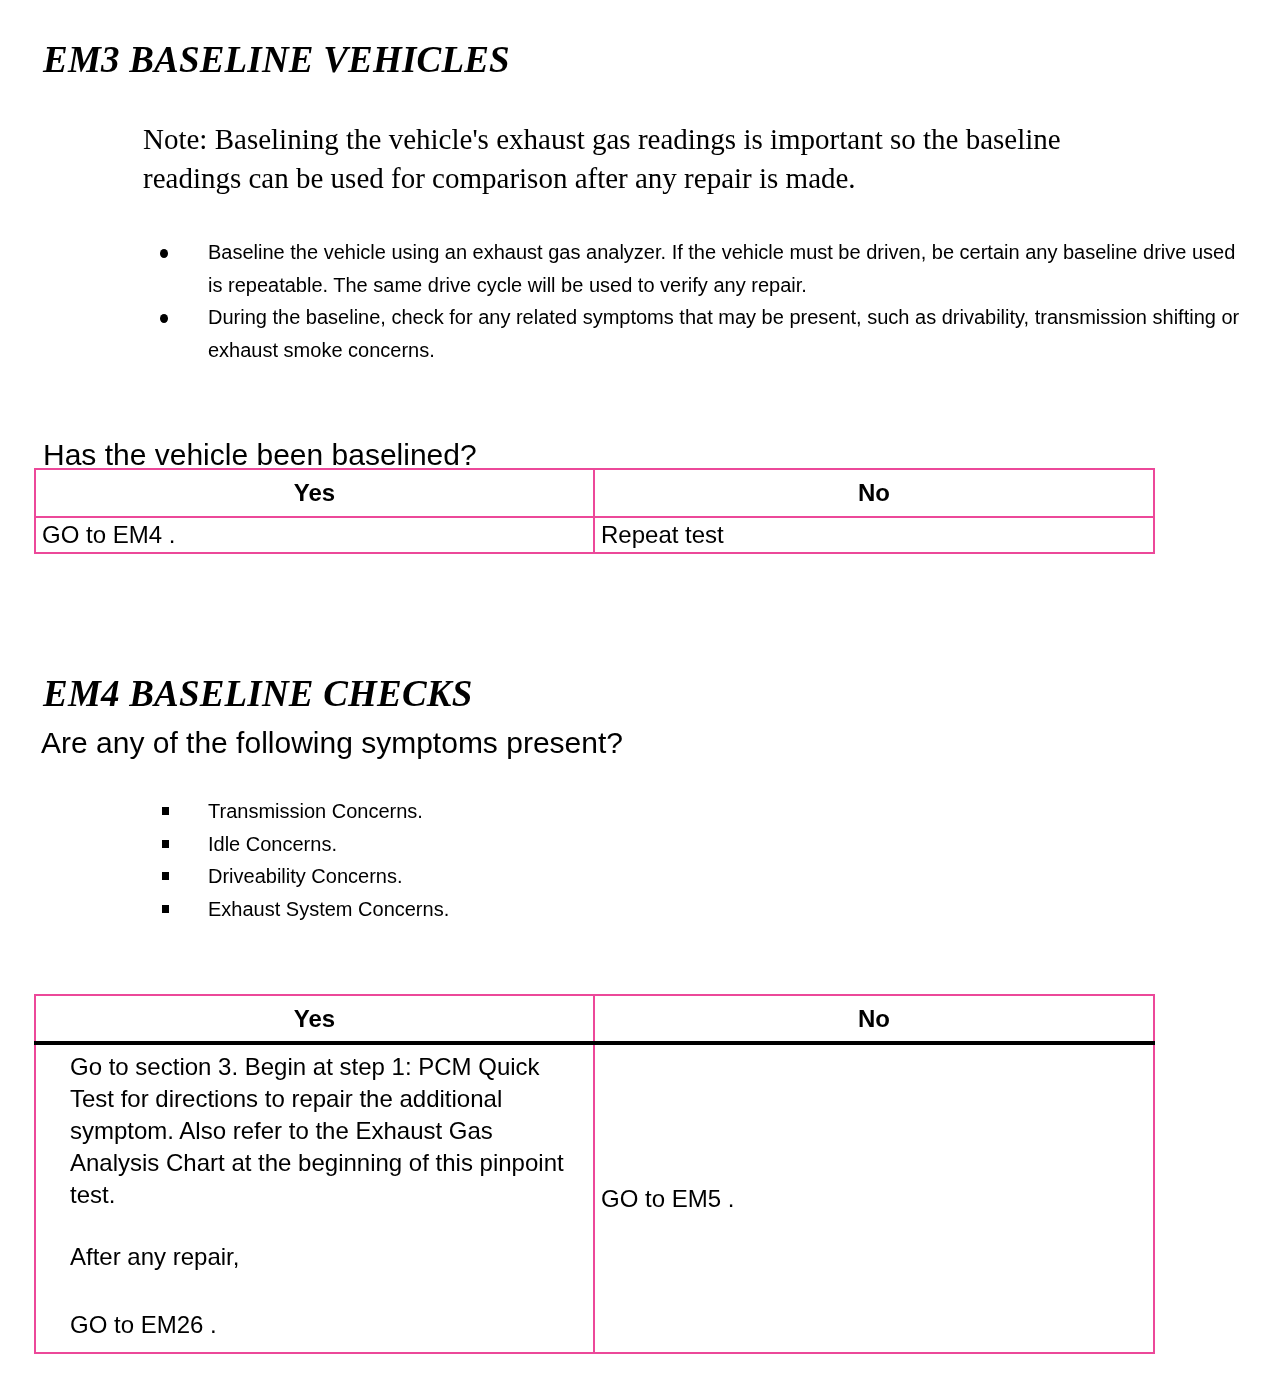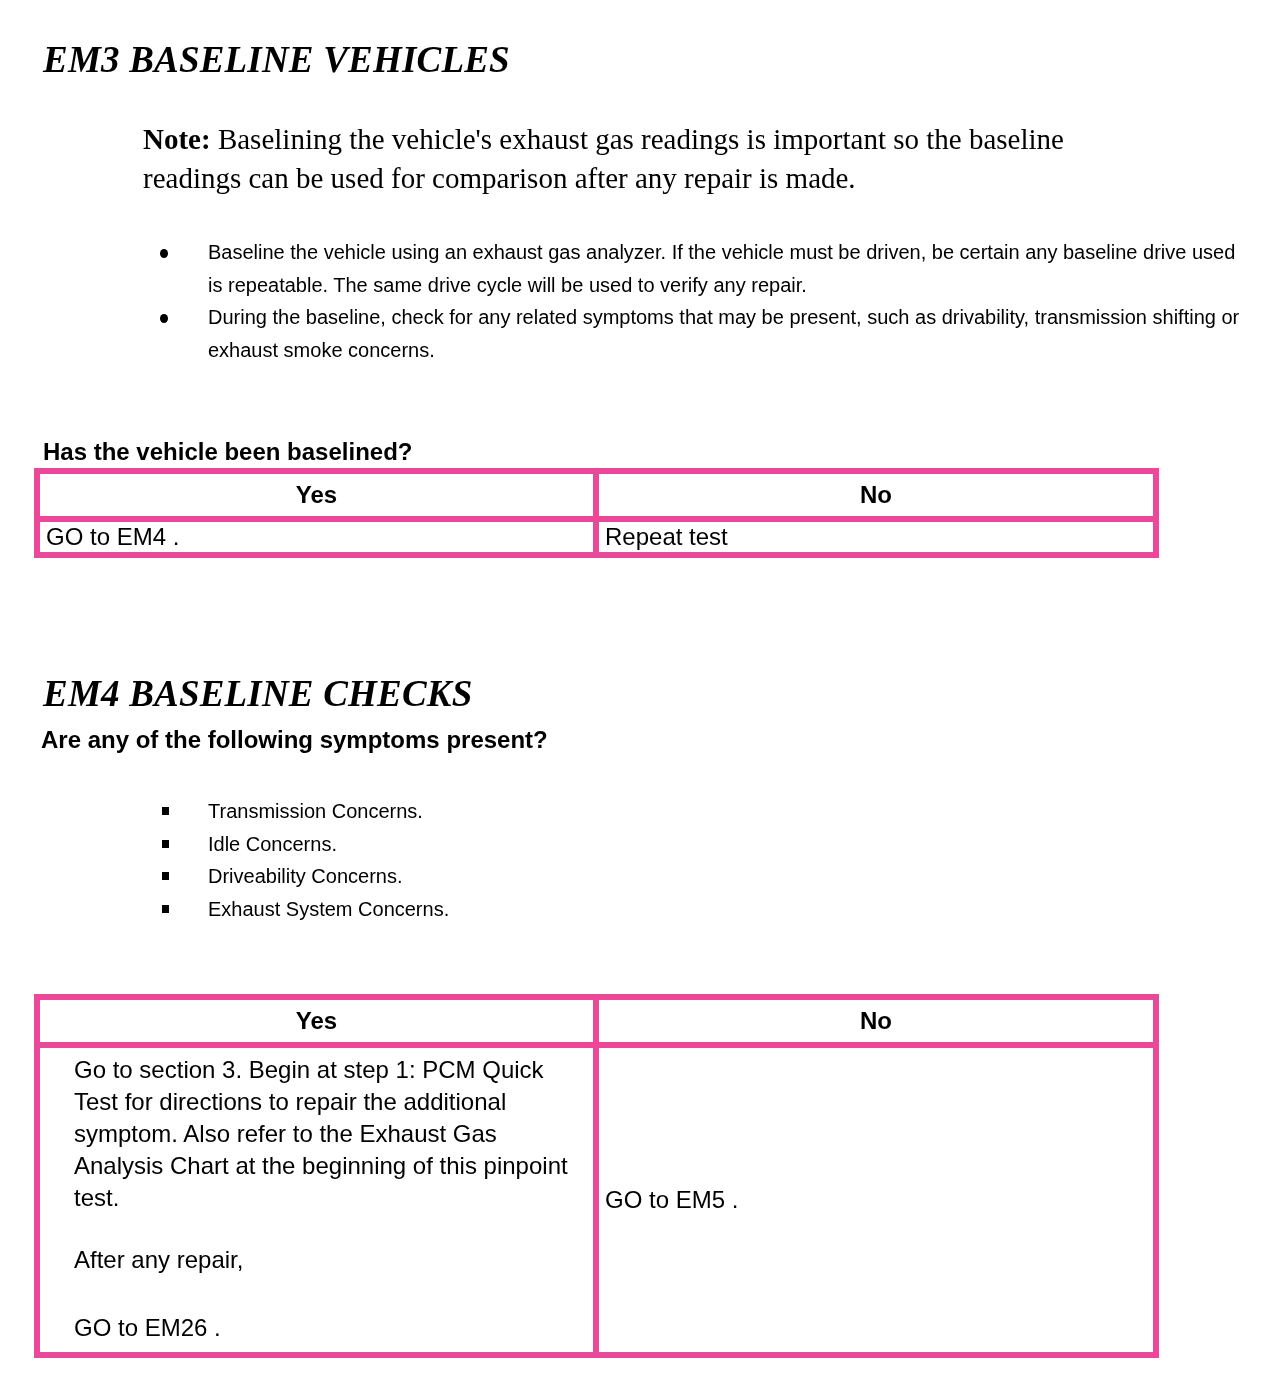--- a/index.html
+++ b/index.html
@@ -3,31 +3,31 @@
 <meta charset="utf-8">
 <style>
   html, body { margin: 0; padding: 0; background: #ffffff; }
   body { width: 1264px; height: 1392px; position: relative; color: #000; overflow: hidden; }
   .serif { font-family: "Liberation Serif", "DejaVu Serif", serif; }
   .sans { font-family: "Liberation Sans", "DejaVu Sans", sans-serif; }
   .abs { position: absolute; }
 
   .h1 { font-weight: bold; font-size: 37px; letter-spacing: 0.2px; white-space: nowrap; font-style: italic; }
   .note { font-size: 29px; line-height: 39px; }
-  .note b { font-weight: bold; }
+  .note b { font-weight: normal; }
 
   .bullets { font-size: 20px; line-height: 32.5px; }
   .bullet-row { position: relative; padding-left: 66px; }
   .bullet-row .dot { position: absolute; left: 18px; top: 13px; width: 8px; height: 9px; background: #000; border-radius: 50%; }
   .bullet-row .sq { position: absolute; left: 20px; top: 12px; width: 7px; height: 8px; background: #000; }
 
-  .question { font-weight: bold; font-size: 24px; white-space: nowrap; }
+  .question { font-weight: normal; font-size: 30px; white-space: nowrap; }
 
   table.dt { border-collapse: collapse; position: absolute; table-layout: fixed; }
-  table.dt td, table.dt th { border: 6px solid #ec4899; padding: 0 6px; vertical-align: middle; font-size: 24px; }
+  table.dt td, table.dt th { border: 2px solid #ec4899; padding: 0 6px; vertical-align: middle; font-size: 24px; }
   table.dt th { font-weight: bold; text-align: center; }
   .thickbottom th { border-bottom: 4px solid #000 !important; }
   .cell-text { line-height: 32px; margin-left: 28px; }
 </style>
 </head>
 <body>
 
 <div class="abs serif h1" style="left:43px; top:38px;">EM3 BASELINE VEHICLES</div>
 
 <div class="abs serif note" style="left:143px; top:120px; width:1090px;">

